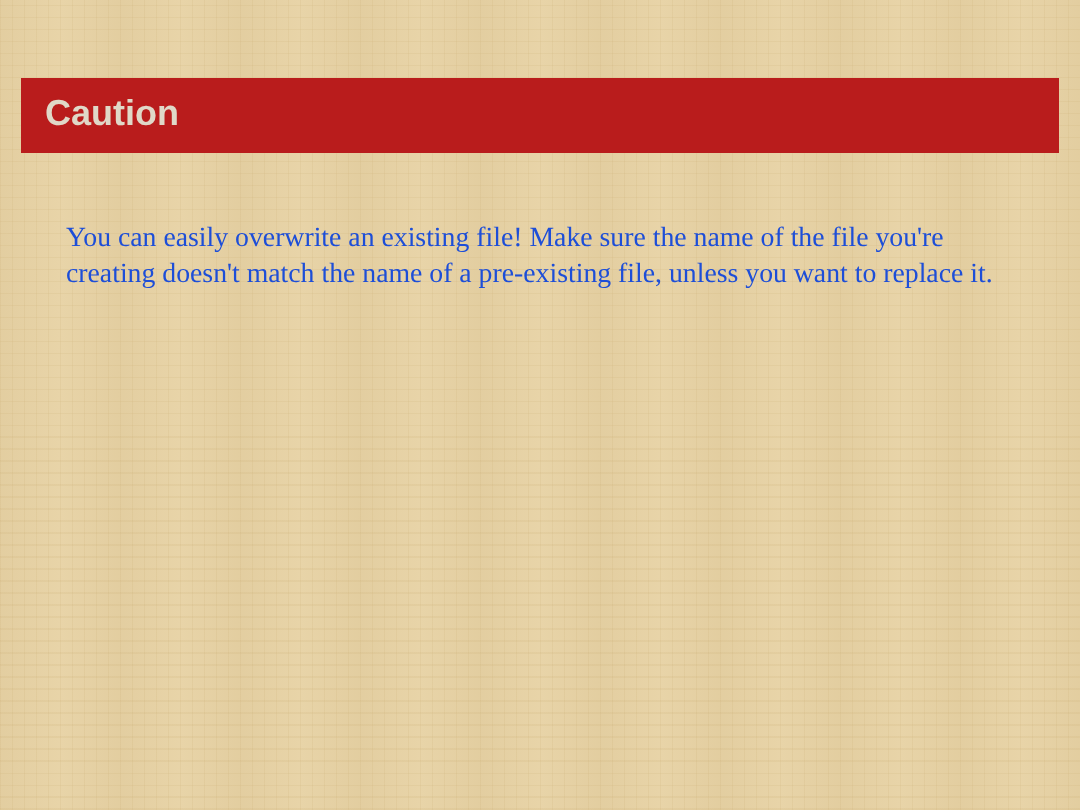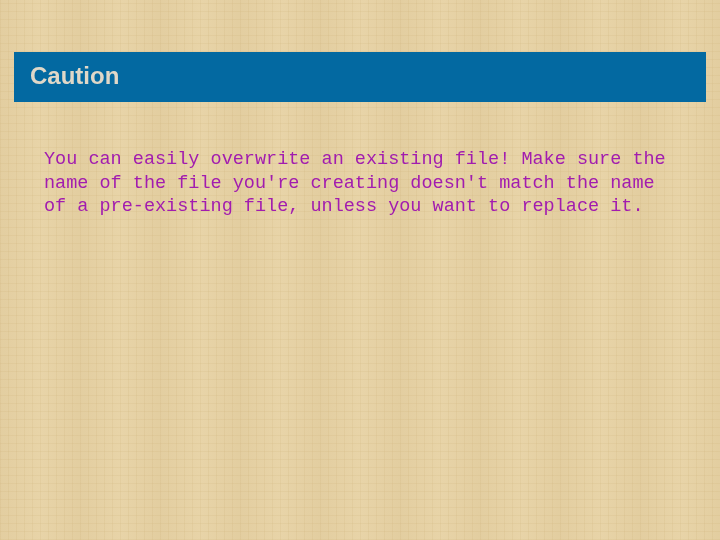--- a/index.html
+++ b/index.html
@@ -9,34 +9,34 @@
       background-color: #e8d4a8;
       background-image:
         repeating-linear-gradient(0deg, rgba(200,170,110,0.15) 0px, rgba(200,170,110,0.15) 1px, transparent 1px, transparent 8px),
         repeating-linear-gradient(90deg, rgba(200,170,110,0.15) 0px, rgba(200,170,110,0.15) 1px, transparent 1px, transparent 8px),
         repeating-linear-gradient(90deg, rgba(180,150,90,0.1) 0px, transparent 40px, rgba(180,150,90,0.1) 80px);
       font-family: Verdana, Geneva, sans-serif;
       overflow: hidden;
       position: relative;
     }
     .title-bar {
-      background-color: #0369a1;
+      background-color: #b91c1c;
       color: #e0d8c8;
       padding: 10px 16px 12px 16px;
       margin: 52px 14px 0 14px;
       font-size: 24px;
       font-weight: bold;
       font-family: Verdana, Geneva, sans-serif;
     }
     .body-text {
       margin: 46px 44px 0 44px;
       font-size: 18.5px;
       line-height: 1.28;
-      color: #a21caf;
-      font-family: Liberation Mono, monospace;
+      color: #1d4ed8;
+      font-family: Liberation Serif, serif;
     }
   </style>
 </head>
 <body>
 
 <div class="title-bar">
   <span>Caution</span>
 </div>
 
 <div class="body-text">You can easily overwrite an existing file! Make sure the name of the file you're creating doesn't match the name of a pre-existing file, unless you want to replace it.</div>

